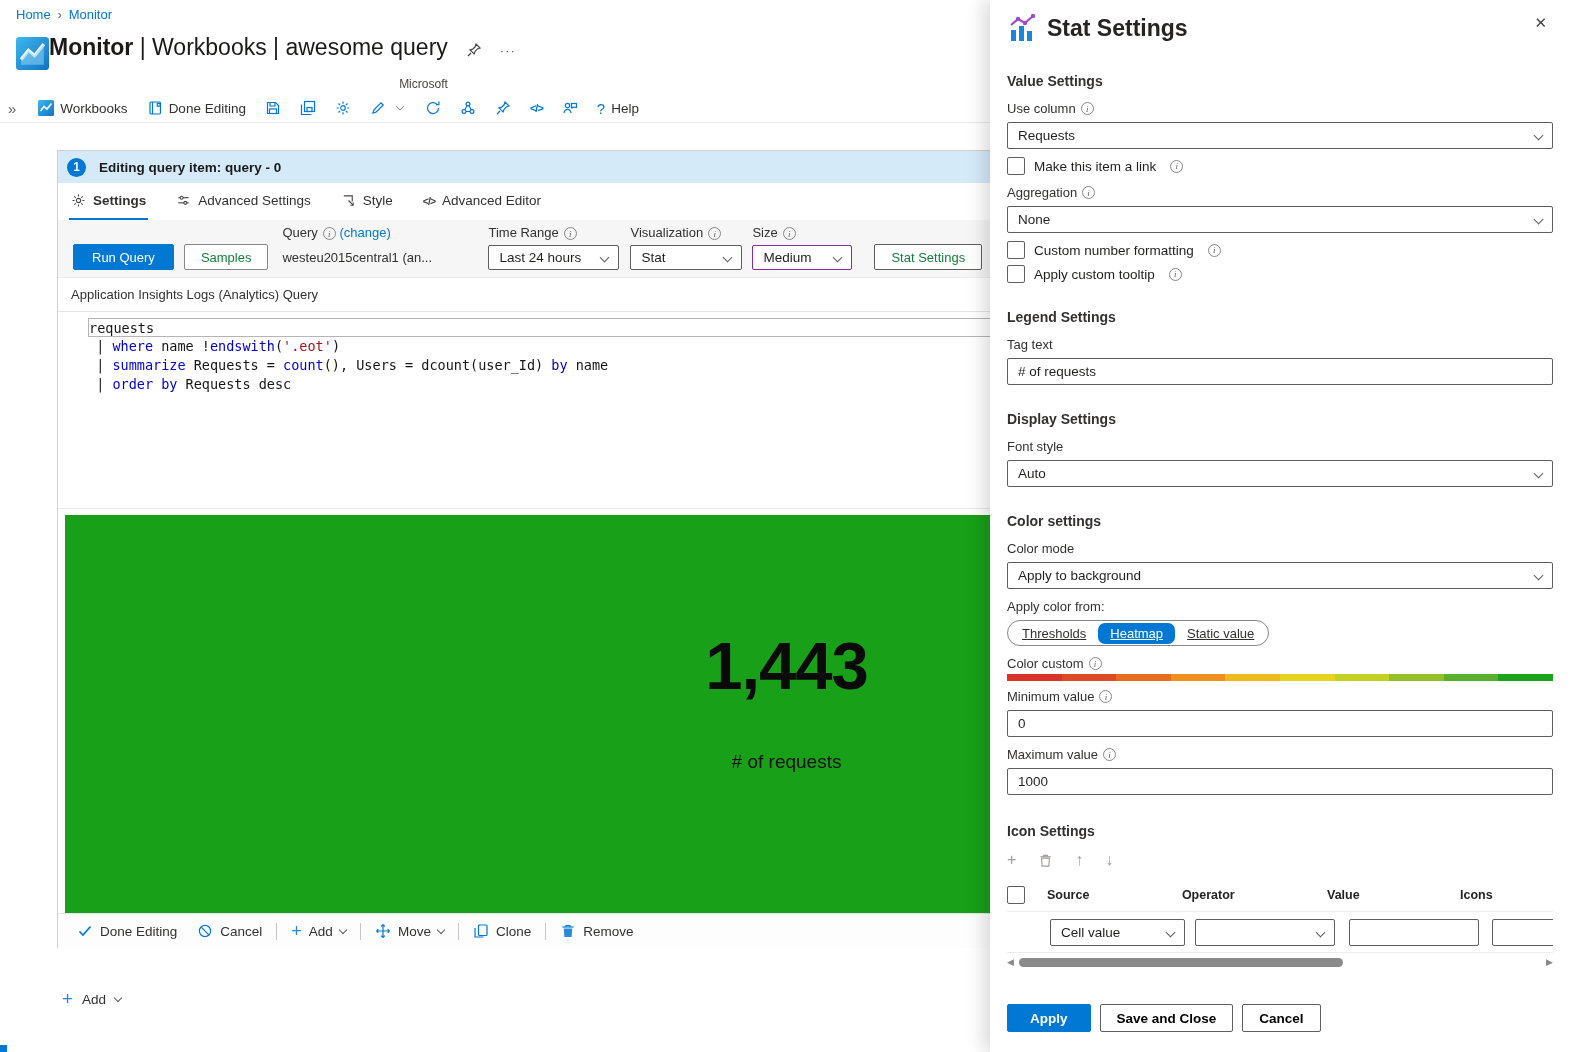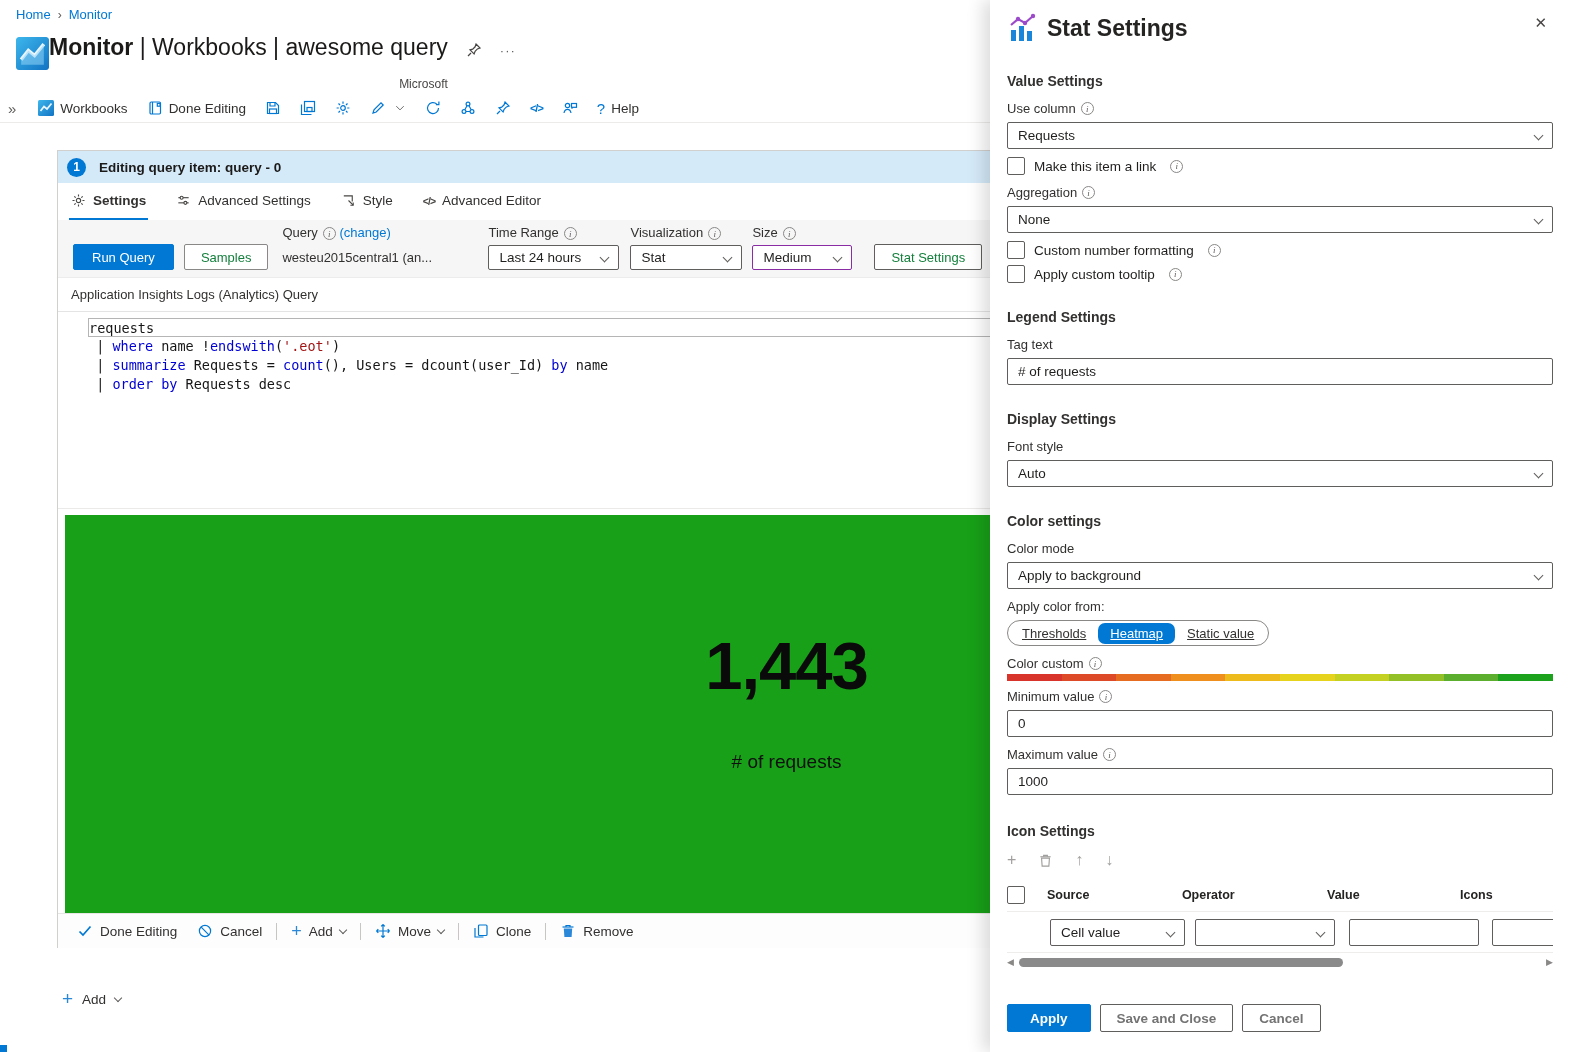--- a/index.html
+++ b/index.html
@@ -115,21 +115,21 @@
   .col-src { width:145px; } .col-op { width:156px; } .col-val { width:143px; } .col-ic { width:100px; }
   .it-row { display:flex; align-items:center; height:42px; border-top:1px solid #efedec; border-bottom:1px solid #efedec;
             padding-left:43px; width:620px; }
   .it-row .sel, .it-row input { flex:none; }
   .hscroll { display:flex; align-items:center; height:16px; gap:5px; color:#8a8886; font-size:9px; margin-top:1px; }
   .hthumb-track { flex:1; height:10px; display:flex; align-items:center; }
   .hthumb { width:62%; height:9px; background:#8a8a8a; border-radius:5px; cursor:grab; }
   .panel-footer { position:absolute; left:17px; bottom:20px; display:flex; gap:9px; }
   .pf-primary { height:28px; background:#0078d4; border:1px solid #0078d4; color:#fff; border-radius:2px;
                 font-size:13.5px; font-weight:700; padding:0 22px; cursor:pointer; font-family:inherit; }
-  .pf-outline { height:28px; background:#fff; border:1px solid #605e5c; color:#737373; border-radius:2px;
+  .pf-outline { height:28px; background:#fff; border:1px solid #605e5c; color:#000000; border-radius:2px;
                 font-size:13.5px; font-weight:700; padding:4px 16px; cursor:pointer; font-family:inherit; }
   .mt6{margin-top:6px;} .mt8{margin-top:8px;} .mt10{margin-top:10px;} .mt12{margin-top:12px;}
   .mt26{margin-top:26px;} .mt28{margin-top:28px;} .mt30{margin-top:30px;}
 </style>
 </head>
 <body>
 
 <div class="breadcrumb">
   <a>Home</a>
   <span class="sep">›</span>

